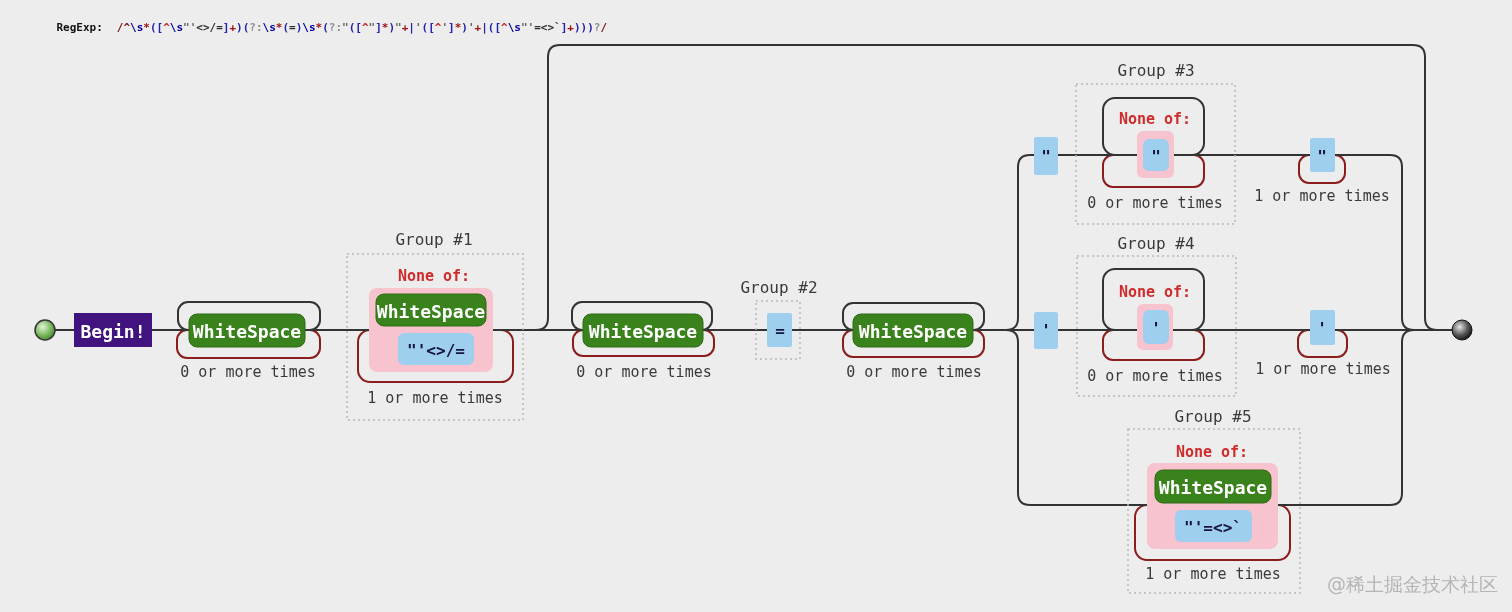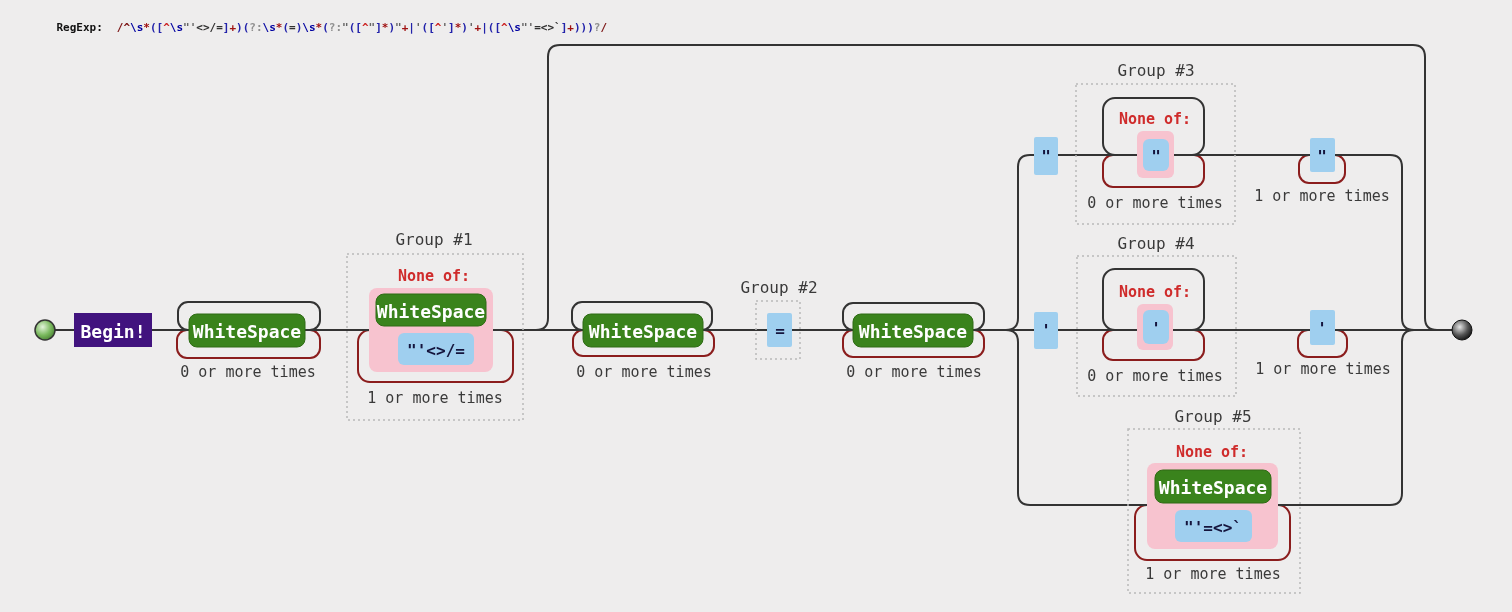--- a/index.html
+++ b/index.html
@@ -145,13 +145,14 @@
     <text class="t-char" x="1322" y="328" text-anchor="middle" dominant-baseline="central">'</text>
     <text class="t-label" x="1323" y="369" text-anchor="middle" dominant-baseline="central">1 or more times</text>
 
     <text class="t-group" x="1213" y="416" text-anchor="middle" dominant-baseline="central">Group #5</text>
     <text class="t-noneof" x="1212" y="452" text-anchor="middle" dominant-baseline="central">None of:</text>
     <text class="t-box" x="1213" y="487" text-anchor="middle" dominant-baseline="central">WhiteSpace</text>
     <text class="t-char" x="1213" y="527" text-anchor="middle" dominant-baseline="central">"'=&lt;&gt;`</text>
     <text class="t-label" x="1213" y="574" text-anchor="middle" dominant-baseline="central">1 or more times</text>
   </svg>
 
+  <div class="watermark">@稀土掘金技术社区</div>
 </div>
 
 </body></html>

